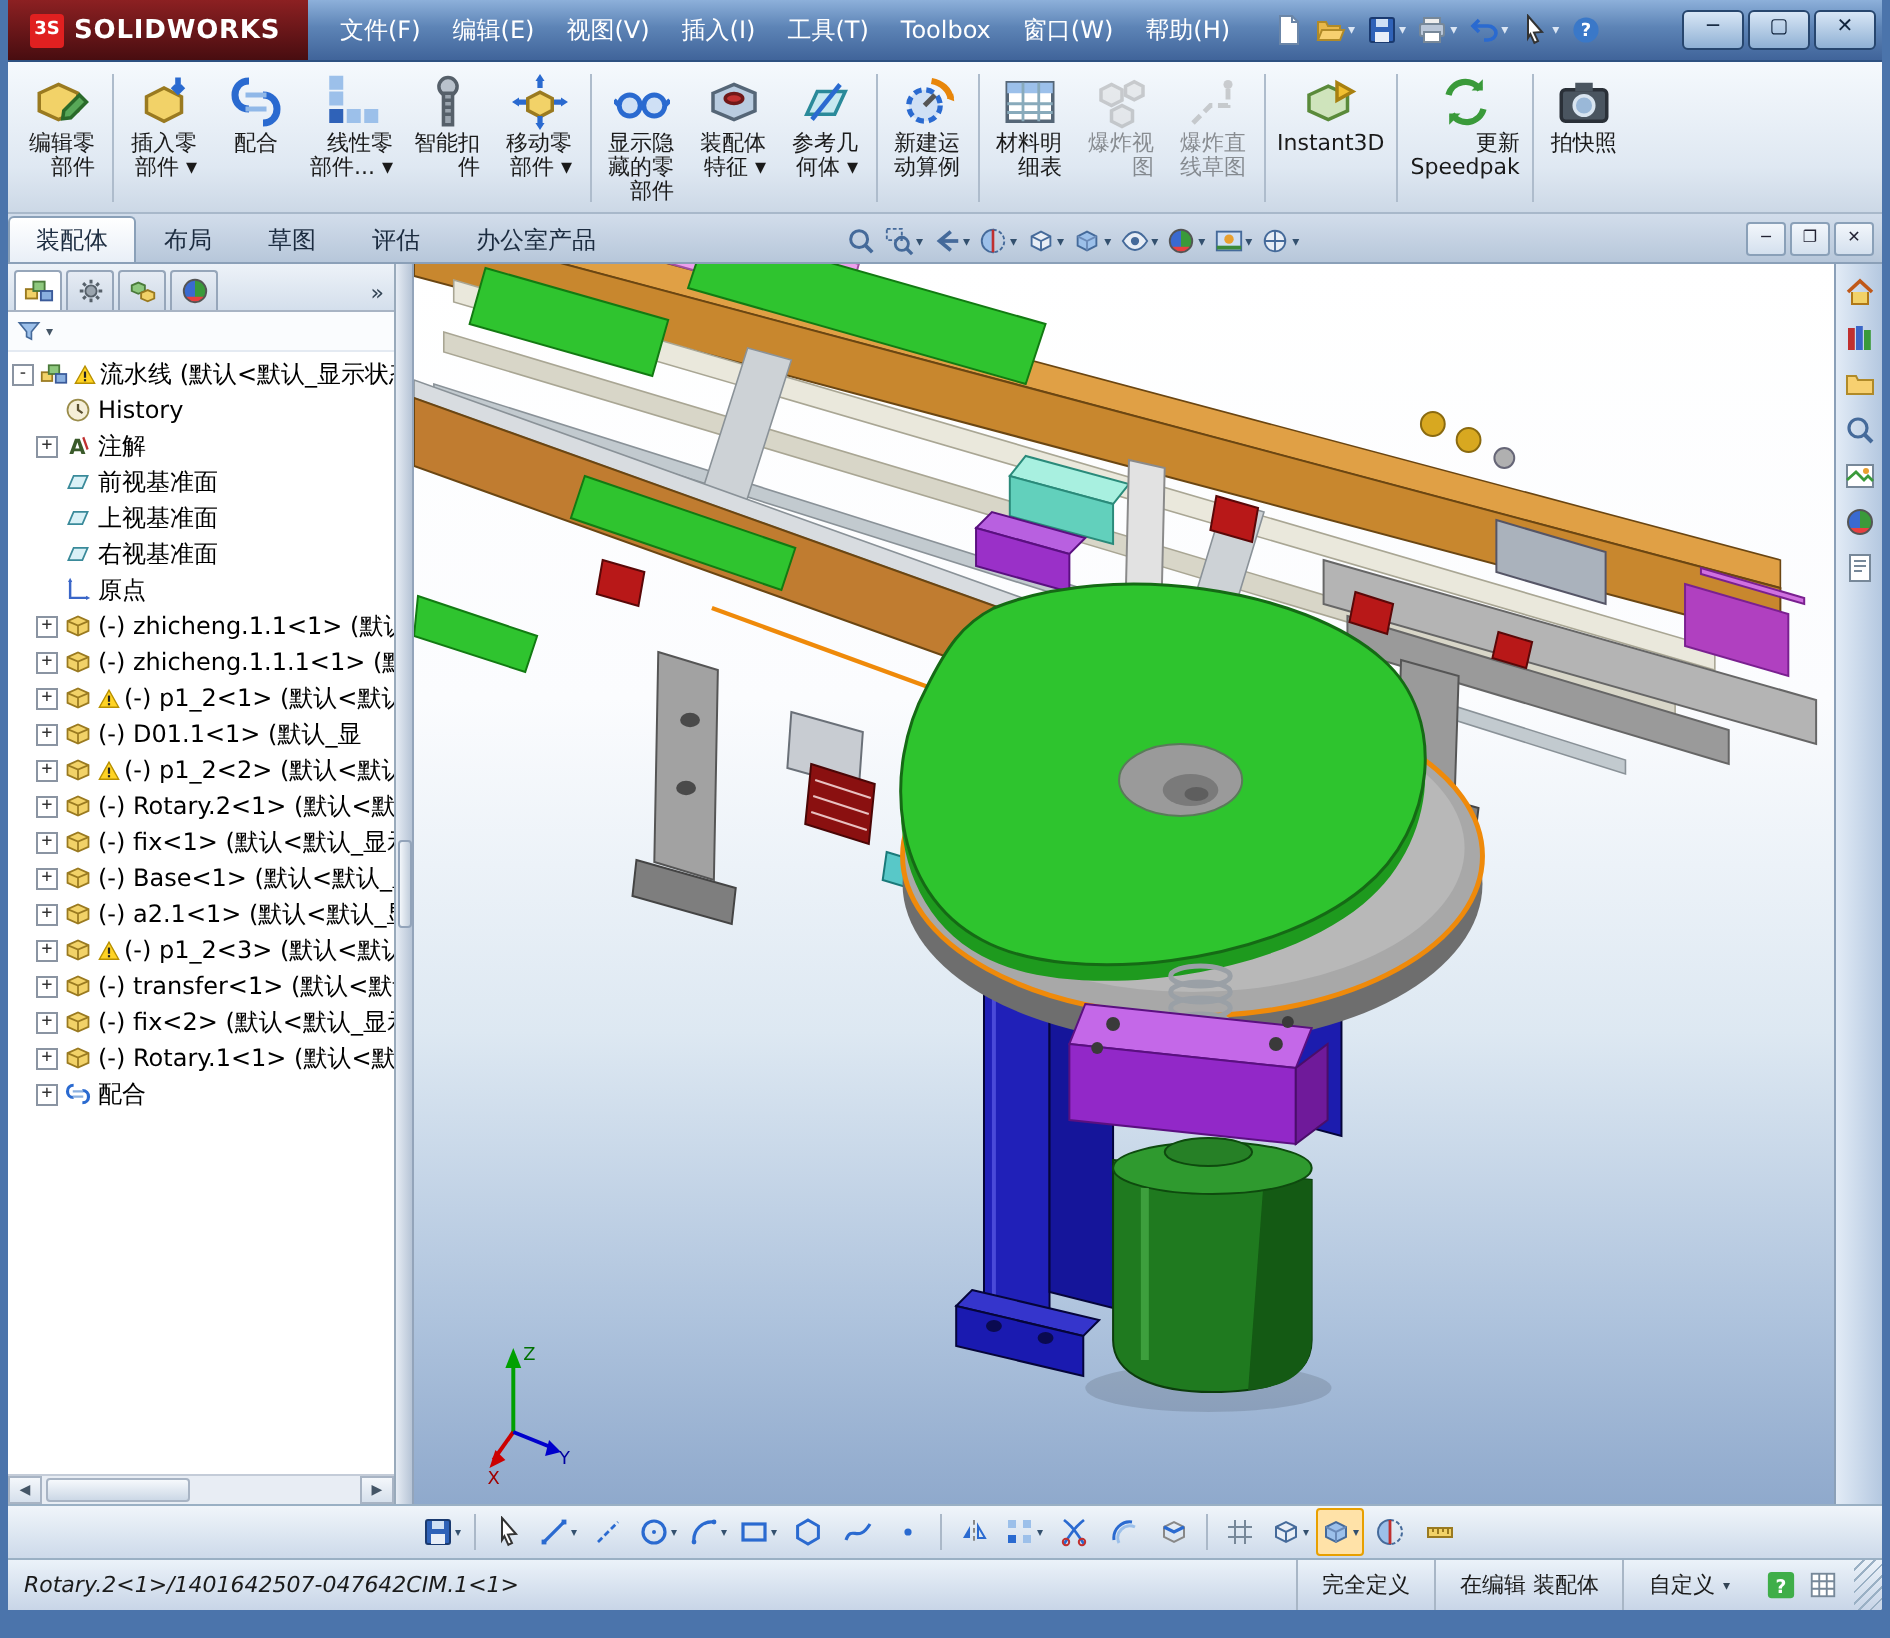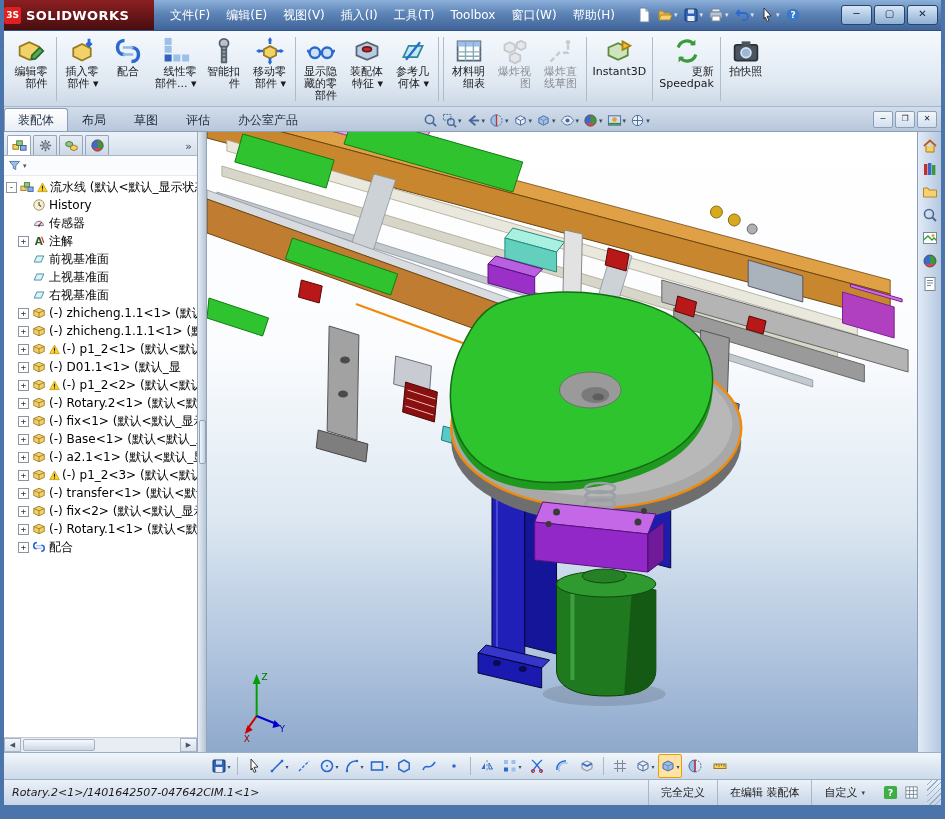--- a/index.html
+++ b/index.html
@@ -4,21 +4,21 @@
 <style>
   html,body{margin:0;padding:0;}
   body{width:945px;height:819px;overflow:hidden;font-family:"DejaVu Sans","Liberation Sans",sans-serif;background:#4b74ab;}
   .app{position:absolute;inset:0;background:#4b74ab;}
   .inner{position:absolute;left:4px;right:4px;top:0;bottom:0;display:flex;flex-direction:column;}
   .ic{display:inline-block;}
   .ic svg{width:100%;height:100%;display:block;}
 
   
   .titlebar{height:30px;flex:none;display:flex;align-items:center;background:linear-gradient(180deg,#8db0da 0%,#5d84b6 45%,#40649a 100%);border-bottom:1px solid #2e5181;}
-  .logo{width:150px;height:100%;background:linear-gradient(180deg,#8c2022,#480d10);display:flex;align-items:center;padding-left:0;gap:5px;box-sizing:border-box;}
+  .logo{width:150px;height:100%;background:linear-gradient(180deg,#8c2022,#480d10);display:flex;align-items:center;padding-left:11px;gap:5px;box-sizing:border-box;}
   .logomark{width:17px;height:17px;background:#e02020;color:#fff;font-weight:bold;font-size:9px;display:flex;align-items:center;justify-content:center;border-radius:2px;flex:none;}
   .logotext{color:#fff;font-weight:bold;font-size:13px;letter-spacing:.4px;}
   .menubar{display:flex;margin-left:8px;height:100%;align-items:flex-end;}
   .menu-item{color:#fff;font-size:12px;padding:0 8px;line-height:30px;white-space:nowrap;}
   .qat{display:flex;align-items:center;margin-left:12px;gap:3px;}
   .qbtn{display:flex;align-items:center;padding:1px;border-radius:2px;}
   .qbtn .ic{width:16px;height:16px;}
   .qbtn .dd{font-size:7px;color:#dbe6f4;margin-left:1px;}
   .wincontrols{margin-left:auto;display:flex;gap:2px;padding-right:3px;}
   .wcbtn{width:29px;height:18px;border:1px solid #27466e;border-radius:3px;background:linear-gradient(#d8e6f6,#8fb0d4);color:#10233c;font-size:10px;line-height:16px;text-align:center;}
@@ -268,20 +268,30 @@
         </div>
         <div class="rbtn">
           <div class="ric"><svg viewBox="0 0 16 16">
               <path d="M2.5 11.5 5.5 5h8l-3 6.5z" fill="#bfe6ef" fill-opacity="0.85" stroke="#2a8a9a"></path>
               <path d="M4 13 12 3" stroke="#2a6ad0" stroke-width="1.3"></path>
             </svg></div>
           <div class="rlabel">参考几
 何体 ▾</div>
         </div>
         <div class="rsep"></div>
+        <div class="rbtn">
+          <div class="ric"><svg viewBox="0 0 16 16">
+              <circle cx="7" cy="9" r="4.5" fill="#cfe0f5" stroke="#2a6ad0" stroke-width="1.5" stroke-dasharray="2.2 1.4"></circle>
+              <path d="M7 9 10 6" stroke="#555" stroke-width="1.4"></path>
+              <path d="M9 2c3 .5 5 2.5 5.5 5" fill="none" stroke="#e8860a" stroke-width="1.8"></path>
+              <path d="M15.5 7.8 13.4 7l1.8-1.4z" fill="#e8860a"></path>
+            </svg></div>
+          <div class="rlabel">新建运
+动算例</div>
+        </div>
         <div class="rsep"></div>
         <div class="rbtn">
           <div class="ric"><svg viewBox="0 0 16 16">
               <rect x="1.5" y="2.5" width="13" height="11" fill="#fff" stroke="#556677"></rect>
               <rect x="1.5" y="2.5" width="13" height="3" fill="#9cc0ea"></rect>
               <path d="M1.5 8.5h13M1.5 11h13M6 2.5v11M10.5 2.5v11" stroke="#88aabb" stroke-width="0.8"></path>
             </svg></div>
           <div class="rlabel">材料明
 细表</div>
         </div>
@@ -515,31 +525,20 @@
               <span class="texp-sp"></span>
               <span class="ic tic">
                 <svg viewBox="0 0 16 16">
                   <circle cx="8" cy="8" r="6" fill="#f5efd8" stroke="#9a8c4a"></circle>
                   <path d="M8 4.5V8l2.6 1.8" fill="none" stroke="#5a5030" stroke-width="1.3"></path>
                 </svg>
               </span>
               <span class="tlabel">History</span>
             </div>
             <div class="trow">
-              <span class="texp-sp"></span>
-              <span class="ic tic">
-                <svg viewBox="0 0 16 16">
-                  <path d="M3 11a5 5 0 0 1 10 0z" fill="#e8e8ee" stroke="#666677"></path>
-                  <path d="M8 11 11 7" stroke="#c03030" stroke-width="1.3"></path>
-                  <circle cx="8" cy="11" r="1.2" fill="#444455"></circle>
-                </svg>
-              </span>
-              <span class="tlabel">传感器</span>
-            </div>
-            <div class="trow">
               <span class="texp">+</span>
               <span class="ic tic">
                 <svg viewBox="0 0 16 16">
                   <text x="3" y="12.5" font-size="12" font-weight="bold" fill="#3a5a2a">A</text>
                   <path d="M11 3l2.5 7" stroke="#c03030" stroke-width="1.3"></path>
                 </svg>
               </span>
               <span class="tlabel">注解</span>
             </div>
             <div class="trow">
@@ -561,20 +560,30 @@
               <span class="tlabel">上视基准面</span>
             </div>
             <div class="trow">
               <span class="texp-sp"></span>
               <span class="ic tic">
                 <svg viewBox="0 0 16 16">
                   <path d="M2.5 11.5 5.5 4.5h8l-3 7z" fill="#cfeef5" fill-opacity="0.8" stroke="#3a8a9a"></path>
                 </svg>
               </span>
               <span class="tlabel">右视基准面</span>
+            </div>
+            <div class="trow">
+              <span class="texp-sp"></span>
+              <span class="ic tic">
+                <svg viewBox="0 0 16 16">
+                  <path d="M3.5 2.5v10h10" fill="none" stroke="#3a66c8" stroke-width="1.4"></path>
+                  <path d="M3.5 1l-1.2 2.4h2.4zM15 12.5l-2.4-1.2v2.4z" fill="#3a66c8"></path>
+                </svg>
+              </span>
+              <span class="tlabel">原点</span>
             </div>
             <div class="trow">
               <span class="texp">+</span>
               <span class="ic tic">
                 <svg viewBox="0 0 16 16">
                   <path d="M2 5.2 8 2.6l6 2.6v5.6L8 13.4 2 10.8z" fill="#f2d268" stroke="#9a7a20"></path>
                   <path d="M2 5.2 8 7.8l6-2.6M8 7.8v5.6" fill="none" stroke="#9a7a20"></path>
                 </svg>
               </span>
               <span class="tlabel">(-) zhicheng.1.1&lt;1&gt; (默认&lt;</span>

